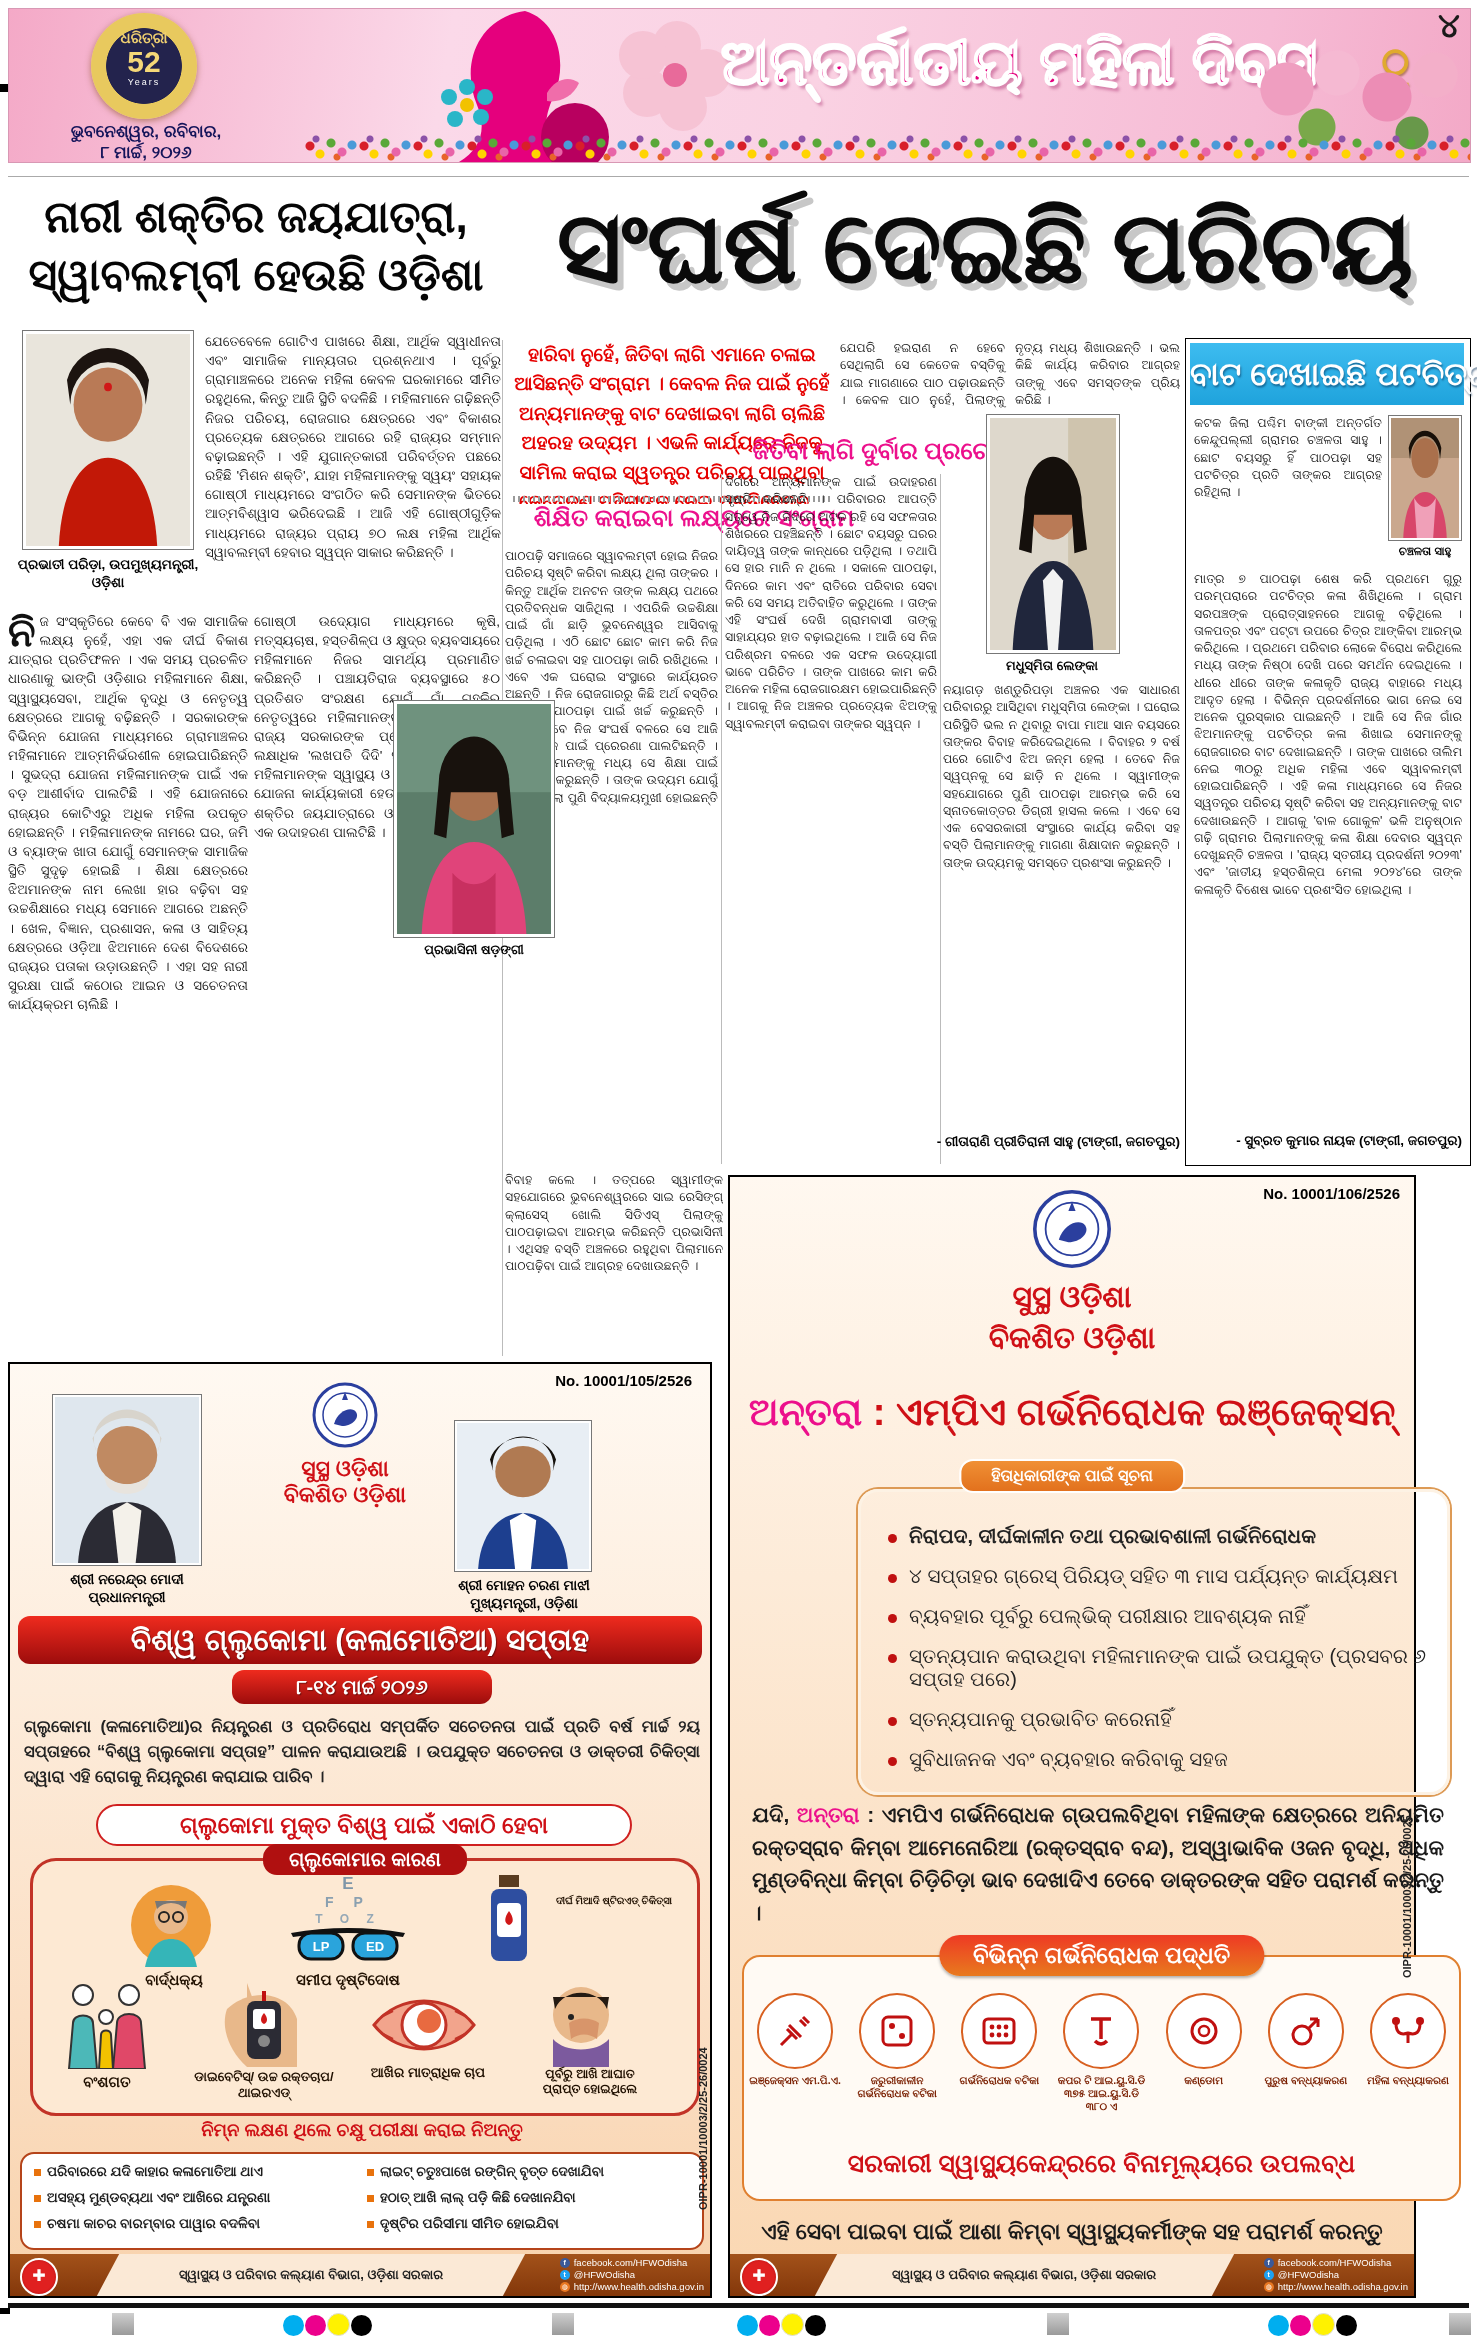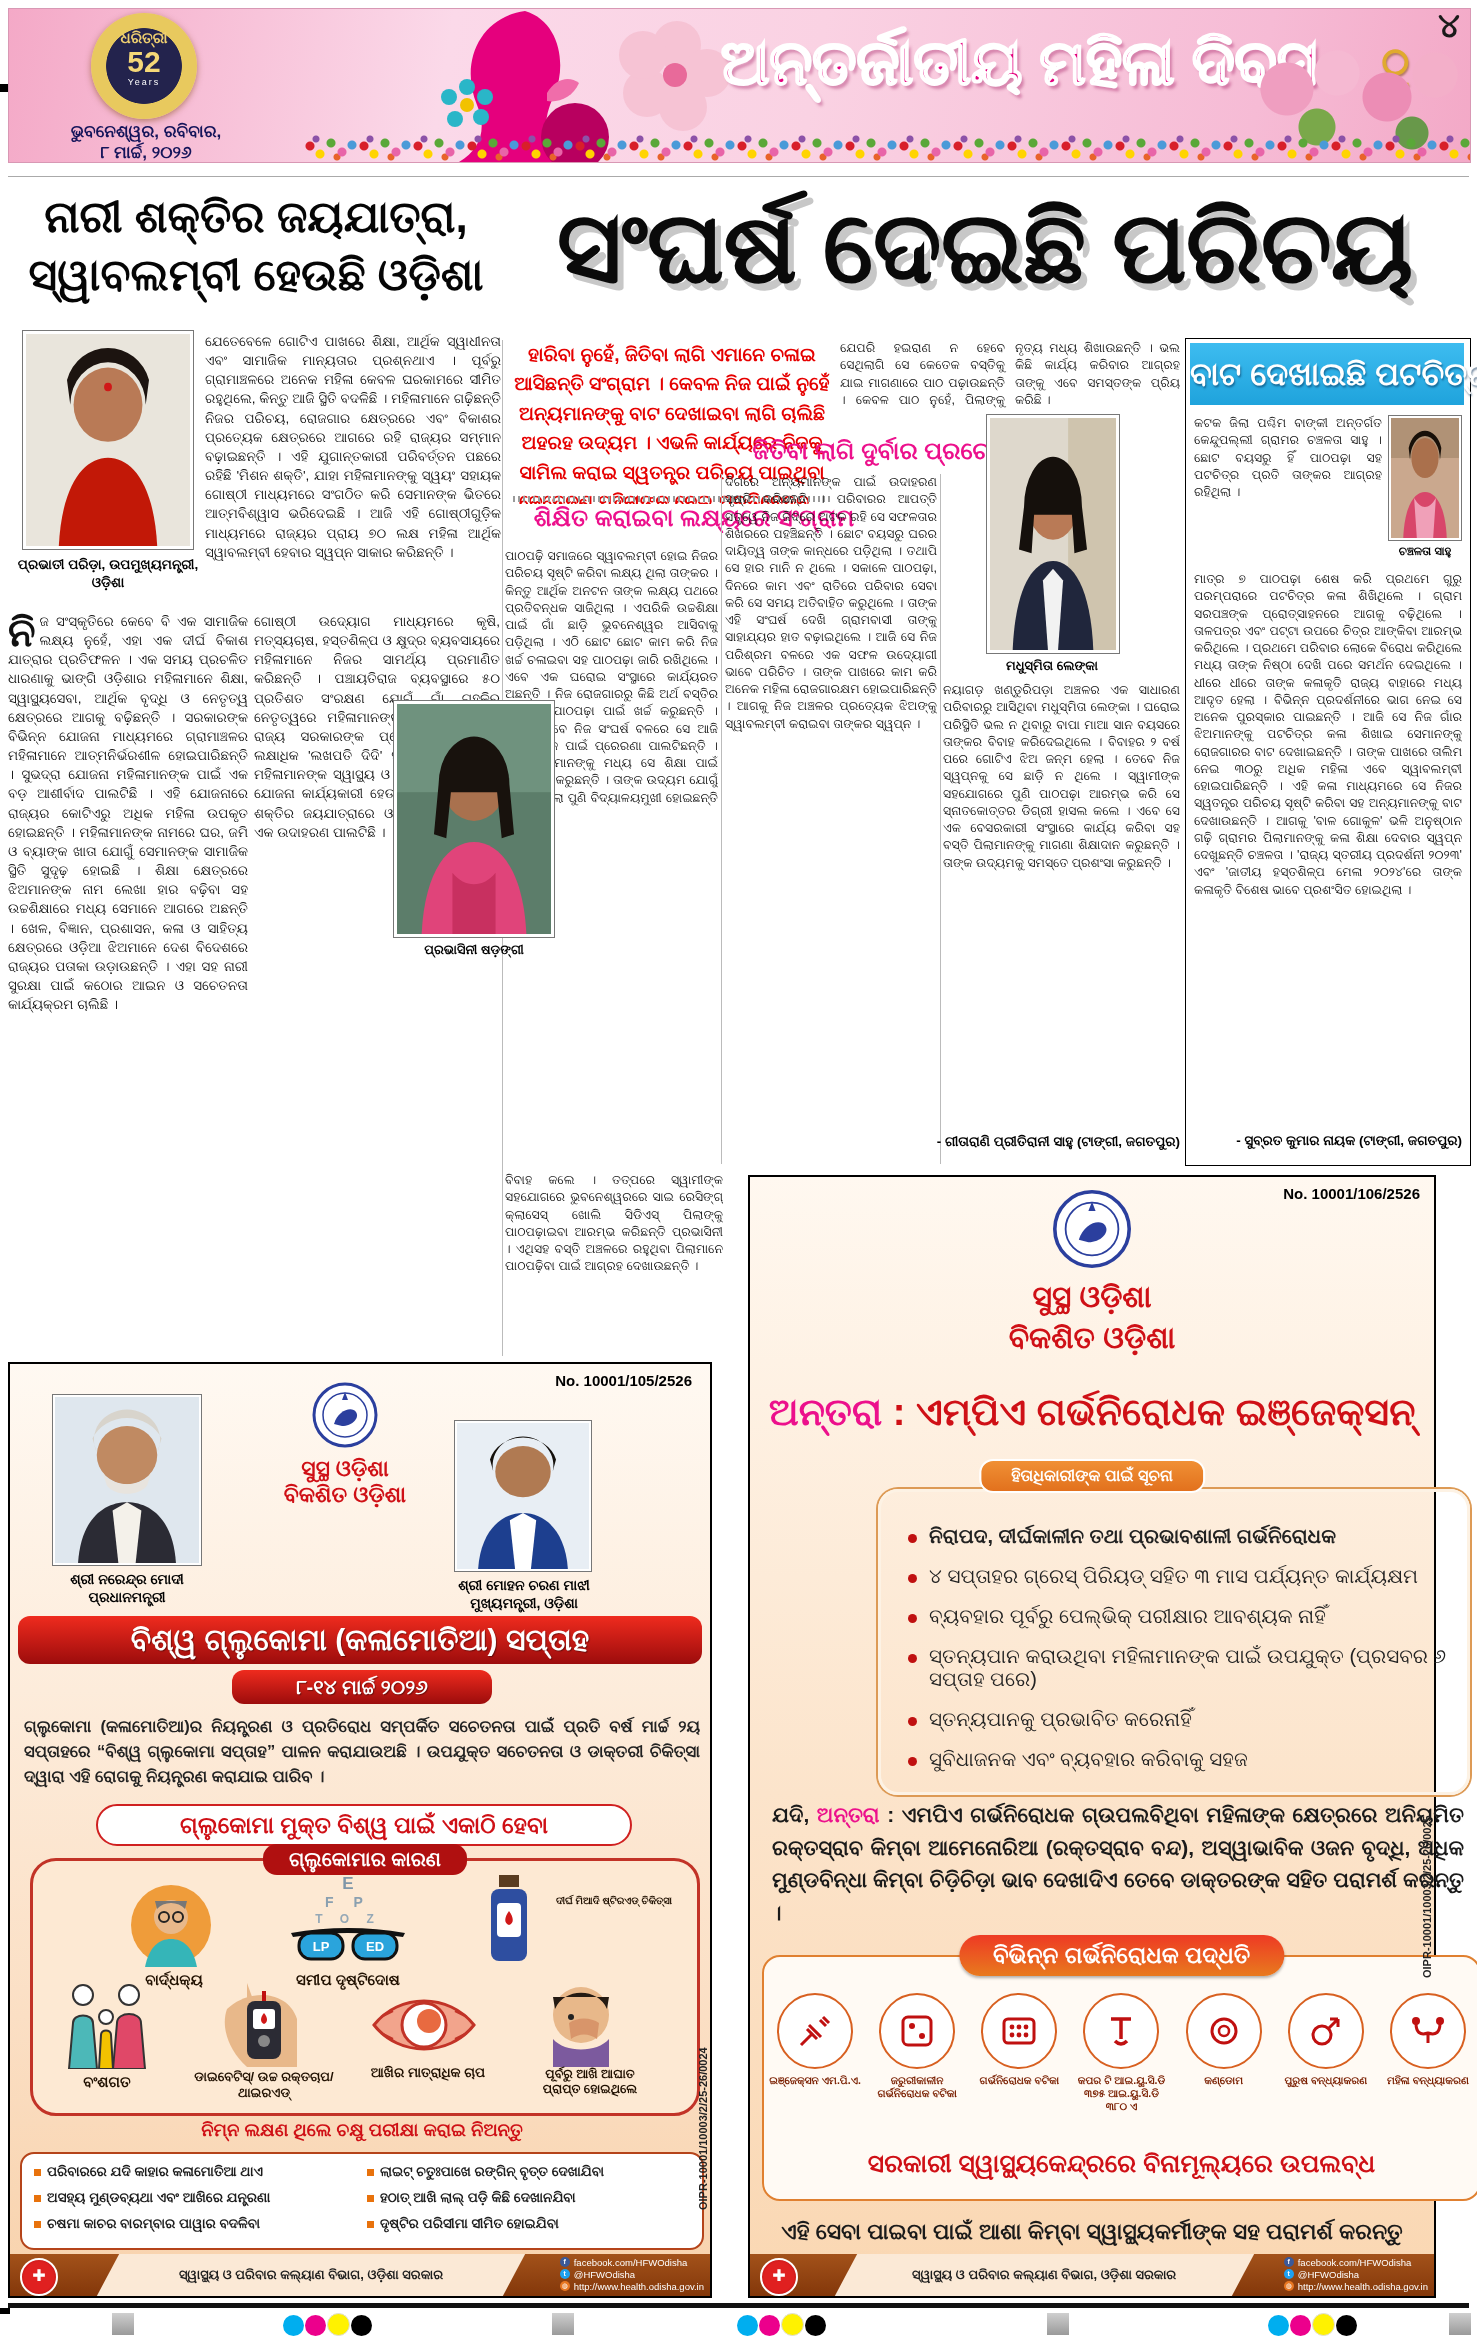--- a/index.html
+++ b/index.html
@@ -66,21 +66,21 @@
   
   .adbox{border:2px solid #000;box-sizing:border-box;}
   .regno{font-weight:bold;font-size:15px;color:#000;}
   .redtxt{color:#cf1016;font-weight:bold;}
   .adfooter{background:linear-gradient(#a3521a,#83370a);overflow:hidden;}
   .adfooter .wedge{position:absolute;left:14%;top:0;width:58%;height:100%;
     background:#fbe9d6;transform:skewX(-28deg);}
   .adfooter .dept{position:absolute;left:16%;top:0;width:54%;height:100%;display:flex;
     align-items:center;justify-content:center;font-weight:bold;font-size:13px;color:#1c1c1c;}
   .social{position:absolute;right:6px;top:3px;color:#fff;font-size:9.5px;line-height:1.25;}
-  .social div{display:flex;align-items:flex-start;gap:4px;padding-left:28px;}
+  .social div{display:flex;align-items:center;gap:4px;padding-left:28px;}
   .sdot{display:inline-block;width:10px;height:10px;border-radius:50%;font-size:7px;
     color:#fff;text-align:center;line-height:10px;font-weight:bold;}
   .healthlogo{position:absolute;left:10px;top:4px;width:34px;height:34px;border-radius:50%;
     background:radial-gradient(circle,#e02020 60%,#9c0f0f);border:2px solid #fff;
     color:#fff;font-size:16px;text-align:center;line-height:32px;font-weight:bold;}
   .oipr{writing-mode:vertical-rl;transform:rotate(180deg);font-size:11px;font-weight:bold;color:#222;
     text-align:center;}
   
   #adg{left:8px;top:1362px;width:704px;height:936px;
     background:linear-gradient(180deg,#fff9f2,#fbdfc4 70%,#f8d2ac);}
@@ -91,21 +91,21 @@
   .causesbox{border:3px solid #c23327;border-radius:26px;background:#fde9d3;}
   .causetab{background:#b01010;color:#fff;font-weight:bold;font-size:20px;border-radius:14px;
     padding:4px 26px;white-space:nowrap;}
   .causelbl{font-weight:bold;color:#201000;text-align:center;line-height:1.2;}
   .checkbox-list{background:#fff;border:2px solid #b5441a;border-radius:14px;
     display:grid;grid-template-columns:1fr 1fr;gap:4px 10px;padding:10px 12px;box-sizing:border-box;}
   .chk{display:flex;gap:6px;font-size:13.5px;font-weight:bold;color:#1c1c1c;align-items:flex-start;}
   .chk .sq{flex:0 0 7px;width:7px;height:7px;background:#e8720c;margin-top:5px;}
   
   #ada{left:728px;top:1175px;width:688px;height:1123px;
-    background:linear-gradient(180deg,#fff8f0,#fce4cb 55%,#fad7b2);margin-left:20px;}
+    background:linear-gradient(180deg,#fff8f0,#fce4cb 55%,#fad7b2);}
   .orangetab{background:linear-gradient(#f09035,#e2711d);border:2px solid #fff;color:#fff;
     font-weight:bold;font-size:16px;border-radius:14px;padding:6px 30px;white-space:nowrap;}
   .bulletbox{border:3px solid #fdf2e4;box-shadow:0 0 0 2px #dd9a55;border-radius:20px;}
   .blt{display:flex;gap:12px;align-items:flex-start;font-size:20px;color:#222;}
   .blt .dot{flex:0 0 9px;width:9px;height:9px;border-radius:50%;background:#c01010;margin-top:9px;}
   .methodsbox{border:2px solid #e08030;border-radius:18px;background:#fffaf4;}
   .mband{background:linear-gradient(#ee3a24,#e87a1e);color:#fff;font-weight:bold;font-size:23px;
     border-radius:22px;padding:7px 34px;white-space:nowrap;box-shadow:0 2px 3px rgba(0,0,0,.3);}
   .method{width:97px;text-align:center;}
   .mcircle{width:72px;height:72px;border-radius:50%;background:#fff;border:2px solid #d86020;

